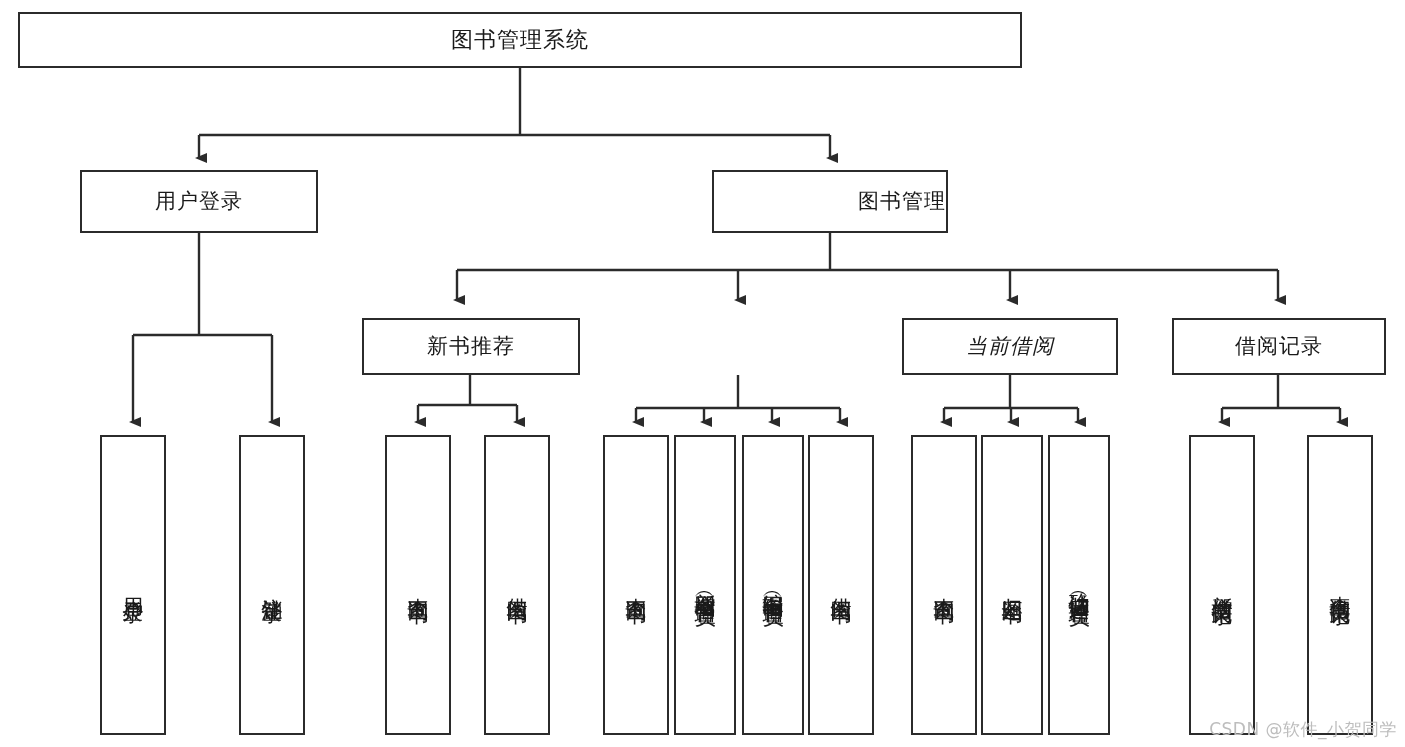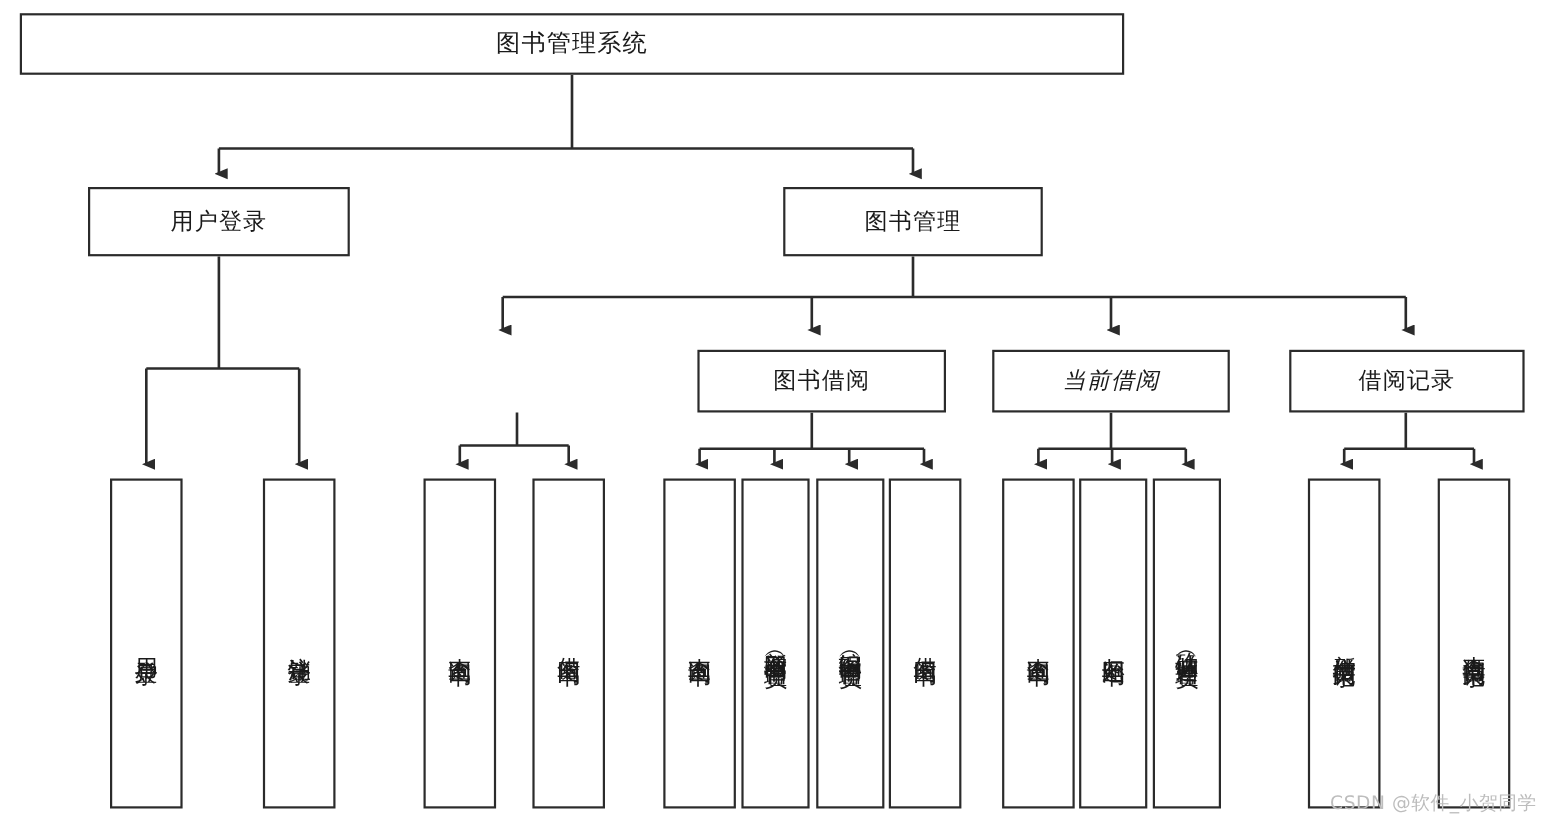--- a/index.html
+++ b/index.html
@@ -108,26 +108,26 @@
     </g>
   </svg>
 
   <div class="node horiz root" style="left:18px;top:12px;width:1004px;height:56px;">
     <span class="label">图书管理系统</span>
   </div>
 
   <div class="node horiz" style="left:80px;top:170px;width:238px;height:63px;">
     <span class="label">用户登录</span>
   </div>
-  <div class="node horiz" style="left:712px;top:170px;width:236px;height:63px;">
+  <div class="node horiz" style="left:712px;top:170px;width:236px;height:63px;justify-content:flex-end;">
     <span class="label">图书管理</span>
   </div>
 
-  <div class="node horiz" style="left:634px;top:318px;width:226px;height:57px;">
-    <span class="label">图书借阅</span>
+  <div class="node horiz" style="left:362px;top:318px;width:218px;height:57px;">
+    <span class="label">新书推荐</span>
   </div>
   <div class="node horiz" style="left:902px;top:318px;width:216px;height:57px;font-style:italic;">
     <span class="label">当前借阅</span>
   </div>
   <div class="node horiz" style="left:1172px;top:318px;width:214px;height:57px;">
     <span class="label">借阅记录</span>
   </div>
 
   <div class="node vert" style="left:100px;top:435px;width:66px;height:300px;">
     <span class="label">用户登录</span>

